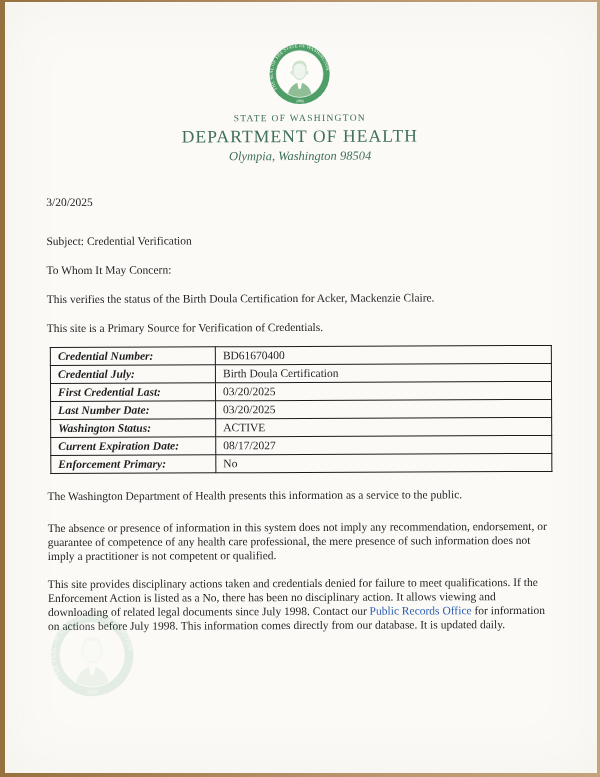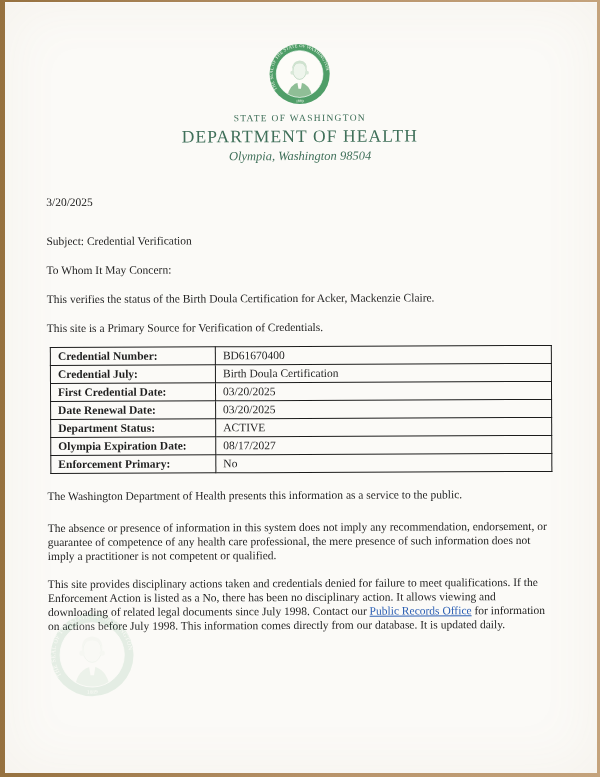--- a/index.html
+++ b/index.html
@@ -29,25 +29,25 @@
   .date-line{margin-top:30px;}
   .subject-line{margin-top:25px;}
   .salutation-line{margin-top:15px;}
   .intro-1{margin-top:15px;}
   .intro-2{margin-top:15px;}
   table.cred{border-collapse:collapse;margin:12px 0 0 3px;width:502px;}
   table.cred td{
     border:1.6px solid var(--table-border);
     padding:1px 7px 2px;font-size:11.5px;height:13px;vertical-align:middle;
   }
-  table.cred td.lbl{font-weight:bold;width:150px;}
+  table.cred td.lbl{font-weight:bold;width:150px;font-style:italic;}
   .para-service{margin-top:15px;}
   .para-disclaimer{margin-top:18px;max-width:516px;}
   .para-disciplinary{margin-top:14px;max-width:516px;}
-  a.doc-link{color:var(--link-blue);text-decoration:underline;cursor:pointer;}
+  a.doc-link{color:var(--link-blue);cursor:pointer;}
   .watermark{
     position:absolute;left:42px;top:608px;width:88px;height:88px;
     opacity:0.13;pointer-events:none;
   }
   .watermark svg{width:100%;height:100%;}
 </style>
 </head>
 <body>
 
 <div class="page">
@@ -94,33 +94,33 @@
         <tbody>
           <tr>
             <td class="lbl">Credential Number:</td>
             <td>BD61670400</td>
           </tr>
           <tr>
             <td class="lbl">Credential July:</td>
             <td>Birth Doula Certification</td>
           </tr>
           <tr>
-            <td class="lbl">First Credential Date:</td>
+            <td class="lbl">First Credential Last:</td>
             <td>03/20/2025</td>
           </tr>
           <tr>
-            <td class="lbl">Date Renewal Date:</td>
+            <td class="lbl">Last Number Date:</td>
             <td>03/20/2025</td>
           </tr>
           <tr>
-            <td class="lbl">Department Status:</td>
+            <td class="lbl">Washington Status:</td>
             <td>ACTIVE</td>
           </tr>
           <tr>
-            <td class="lbl">Olympia Expiration Date:</td>
+            <td class="lbl">Current Expiration Date:</td>
             <td>08/17/2027</td>
           </tr>
           <tr>
             <td class="lbl">Enforcement Primary:</td>
             <td>No</td>
           </tr>
         </tbody>
       </table>
 
       <div class="para-service">The Washington Department of Health presents this information as a service to the public.</div>

